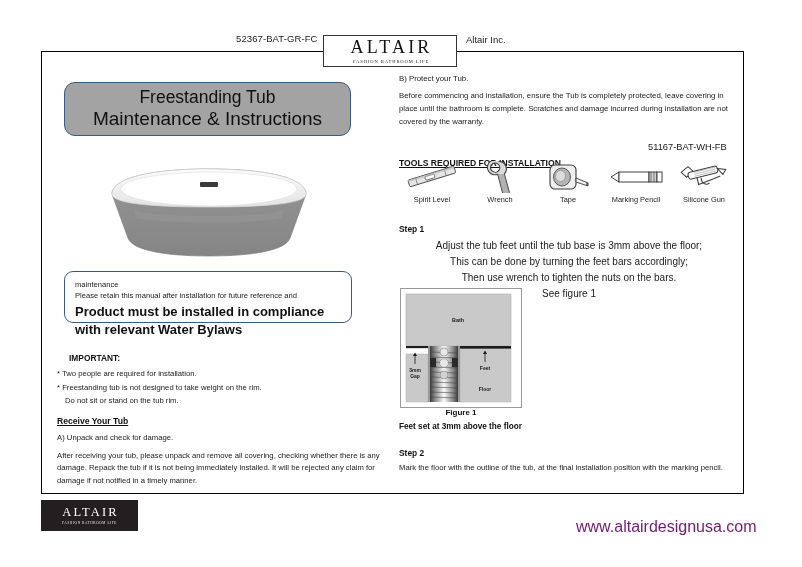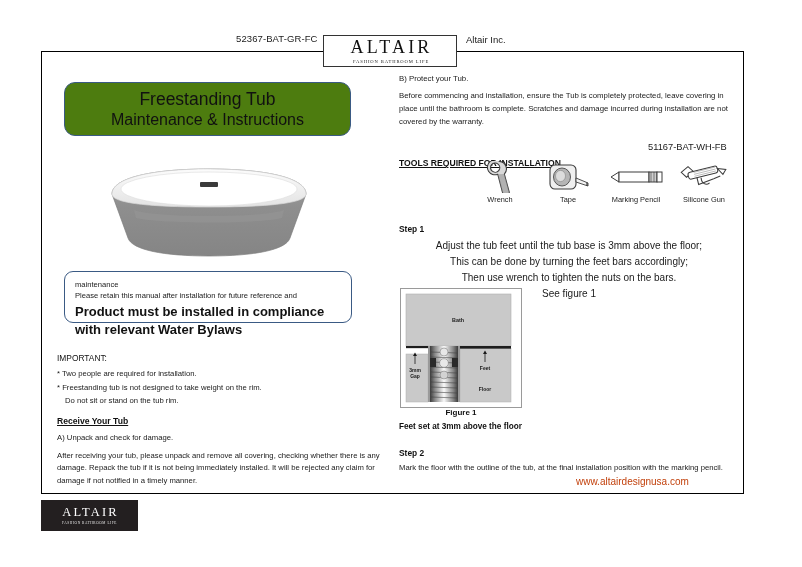--- a/index.html
+++ b/index.html
@@ -105,33 +105,33 @@
 
   .title-box {
     position: absolute;
     left: 22px;
     top: 30px;
     width: 287px;
     height: 54px;
     border: 1.4px solid #3a5a84;
     border-radius: 11px;
     box-sizing: border-box;
-    background: #4d7c0f;
+    background: #a3a3a3;
     display: flex;
     flex-direction: column;
     align-items: center;
     justify-content: center;
   }
   .title-main {
     font-size: 17.5px;
     color: #111111;
     line-height: 1.15;
   }
   .title-sub {
-    font-size: 16px;
+    font-size: 19px;
     color: #111111;
     line-height: 1.2;
     margin-top: 1px;
   }
 
   
   .tub-wrap {
     position: absolute;
     left: 52px;
     top: 104px;
@@ -165,23 +165,24 @@
   }
 
   .important-block {
     position: absolute;
     left: 15px;
     top: 301px;
     width: 330px;
   }
   .sec-head-bold {
     font-size: 8.4px;
-    font-weight: normal;
+    font-weight: bold;
     color: #111111;
     margin-bottom: 5px;
+    margin-left: 12px;
   }
   .bullet-line {
     font-size: 7.7px;
     line-height: 1.5;
     color: #1a1a1a;
     margin-bottom: 2px;
   }
   .bullet-sub {
     font-size: 7.7px;
     line-height: 1.5;
@@ -373,23 +374,23 @@
   .footer-logo-tag {
     font-family: "Liberation Serif", serif;
     font-size: 3.4px;
     letter-spacing: 0.6px;
     color: #e8e8e8;
     margin-top: 2px;
   }
   .footer-url {
     position: absolute;
     left: 576px;
-    top: 476px;
-    font-size: 10px;
-    color: #c2410c;
+    top: 518px;
+    font-size: 16px;
+    color: #701a75;
     white-space: nowrap;
   }
 </style>
 </head>
 <body>
 
 <div class="page">
 
   <div class="header-strip">
     <div class="model-left">52367-BAT-GR-FC</div>
@@ -458,20 +459,34 @@
     <div class="col-right">
 
       <div class="protect-head">B) Protect your Tub.</div>
       <div class="protect-para">Before commencing and installation, ensure the Tub is completely protected, leave covering in place until the bathroom is complete. Scratches and damage incurred during installation are not covered by the warranty.</div>
 
       <div class="tools-head">TOOLS REQUIRED FOR INSTALLATION</div>
       <div class="model-right">51167-BAT-WH-FB</div>
 
       <div class="tools-row">
 
+        <div class="tool" style="left:0px;">
+          <div class="tool-art">
+            <svg width="60" height="30" viewBox="0 0 60 30">
+              <g transform="rotate(-17 30 15)">
+                <rect x="6" y="11" width="48" height="7" rx="1.2" fill="#e6e6e6" stroke="#4a4a4a" stroke-width="0.9"></rect>
+                <rect x="23" y="12.6" width="10" height="3.8" rx="1.5" fill="#ffffff" stroke="#4a4a4a" stroke-width="0.7"></rect>
+                <line x1="14" y1="11" x2="14" y2="18" stroke="#6b6b6b" stroke-width="0.7"></line>
+                <line x1="44" y1="11" x2="44" y2="18" stroke="#6b6b6b" stroke-width="0.7"></line>
+                <rect x="6" y="11" width="48" height="2.2" fill="#b9b9b9" opacity="0.6"></rect>
+              </g>
+            </svg>
+          </div>
+          <div class="tool-label">Spirit Level</div>
+        </div>
 
         <div class="tool" style="left:68px;">
           <div class="tool-art">
             <svg width="60" height="32" viewBox="0 0 60 32">
               <g transform="rotate(38 30 16)">
                 <path d="M20,4 a7.5,7.5 0 1,0 6.5,11.2 L42,27 a3.4,3.4 0 0,0 4.6,-4.8 L31.6,11
                          A7.5,7.5 0 0,0 20,4 Z M20.5,7 a4.6,4.6 0 1,1 -0.2,9.2 a4.6,4.6 0 0,1 0.2,-9.2 Z" fill="#d9d9d9" stroke="#3c3c3c" stroke-width="1.1" stroke-linejoin="round"></path>
                 <path d="M31.6,11 L46.6,22.2 a3.4,3.4 0 0,1 -4.6,4.8 L26.5,15.2" fill="#8f8f8f" opacity="0.55"></path>
               </g>
             </svg>

